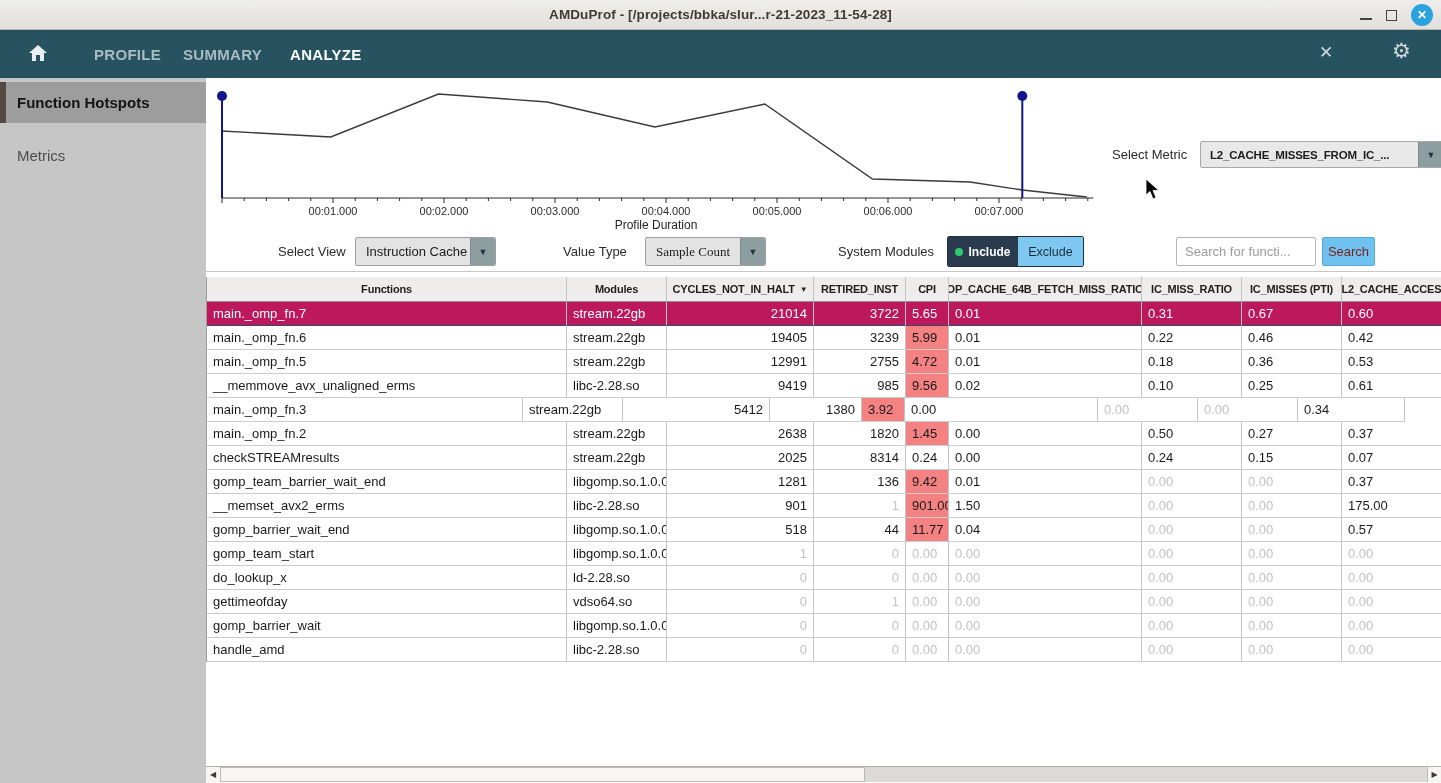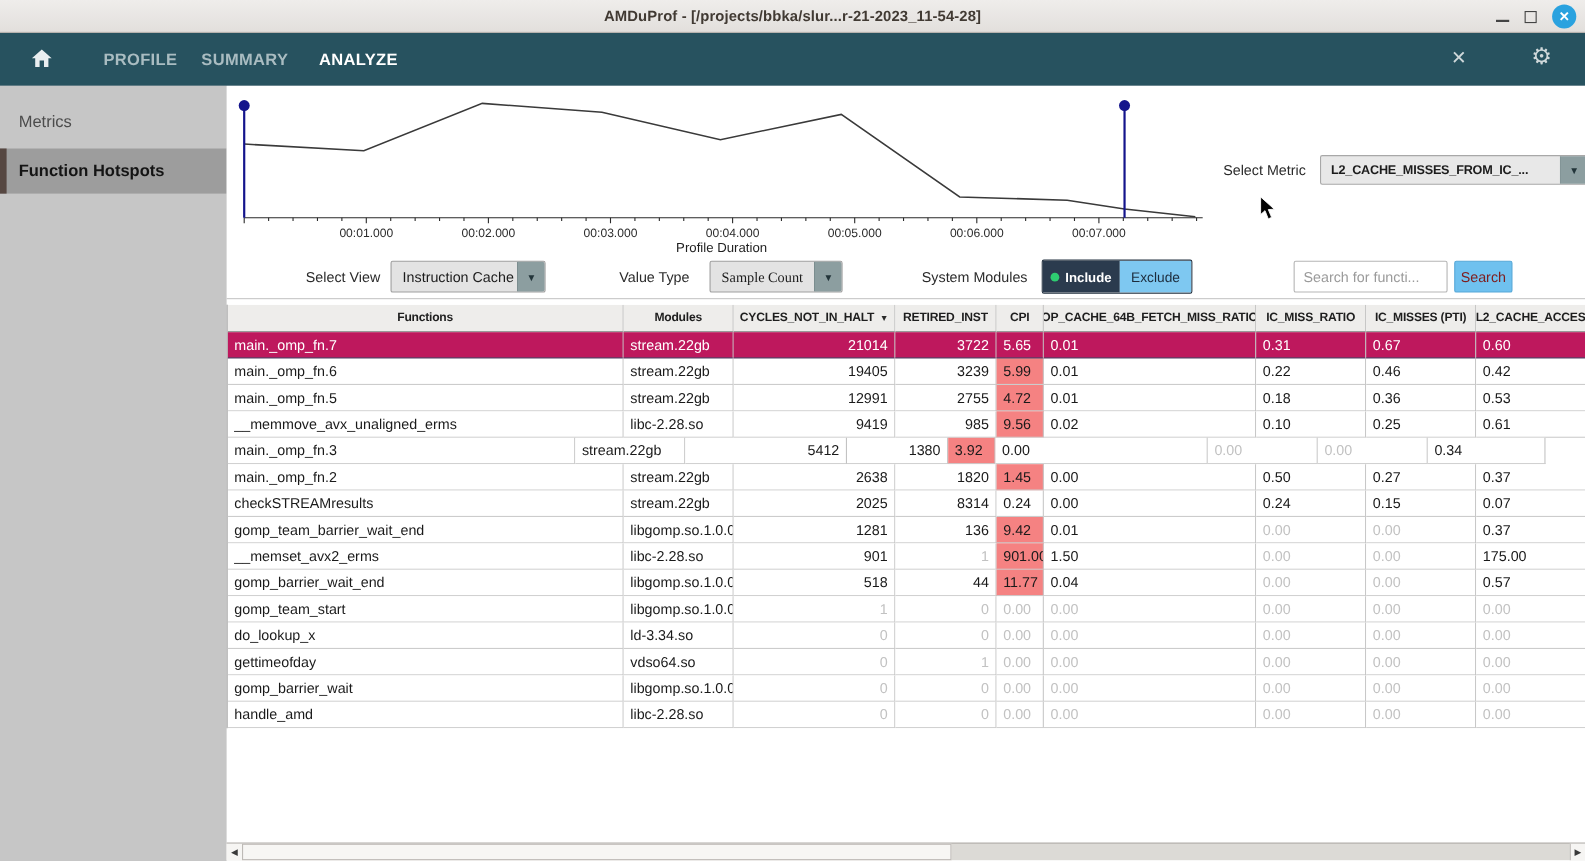--- a/index.html
+++ b/index.html
@@ -118,22 +118,22 @@
         </svg>
     </div>
     <div class="tab tab-profile">PROFILE</div>
     <div class="tab tab-summary">SUMMARY</div>
     <div class="tab tab-analyze active">ANALYZE</div>
     <div class="nav-x">✕</div>
     <div class="nav-gear">⚙</div>
   </div>
 
   <div class="sidebar">
+    <div class="side-item selected">Function Hotspots</div>
     <div class="side-item plain">Metrics</div>
-    <div class="side-item selected">Function Hotspots</div>
   </div>
 
   <div class="content">
 
     <svg id="chart" width="900" height="158">
         <line x1="16" y1="120" x2="887.3499999999999" y2="120" stroke="#2a2a2a" stroke-width="1"></line>
         <line x1="16" y1="120" x2="16" y2="125" stroke="#2a2a2a" stroke-width="1"></line>
         <line x1="38.2" y1="120" x2="38.2" y2="123" stroke="#2a2a2a" stroke-width="1"></line>
         <line x1="60.400000000000006" y1="120" x2="60.400000000000006" y2="123" stroke="#2a2a2a" stroke-width="1"></line>
         <line x1="82.60000000000001" y1="120" x2="82.60000000000001" y2="123" stroke="#2a2a2a" stroke-width="1"></line>
@@ -356,21 +356,21 @@
           <div class="td num dim" style="width: 147px;">1</div>
           <div class="td num dim" style="width: 92px;">0</div>
           <div class="td dim" style="width: 43px;">0.00</div>
           <div class="td dim" style="width: 193px;">0.00</div>
           <div class="td dim" style="width: 100px;">0.00</div>
           <div class="td dim" style="width: 100px;">0.00</div>
           <div class="td dim" style="width: 107px;">0.00</div>
         </div>
         <div class="tr">
           <div class="td" style="width: 360px;">do_lookup_x</div>
-          <div class="td" style="width: 100px;">ld-3.34.so</div>
+          <div class="td" style="width: 100px;">ld-2.28.so</div>
           <div class="td num dim" style="width: 147px;">0</div>
           <div class="td num dim" style="width: 92px;">0</div>
           <div class="td dim" style="width: 43px;">0.00</div>
           <div class="td dim" style="width: 193px;">0.00</div>
           <div class="td dim" style="width: 100px;">0.00</div>
           <div class="td dim" style="width: 100px;">0.00</div>
           <div class="td dim" style="width: 107px;">0.00</div>
         </div>
         <div class="tr">
           <div class="td" style="width: 360px;">gettimeofday</div>

